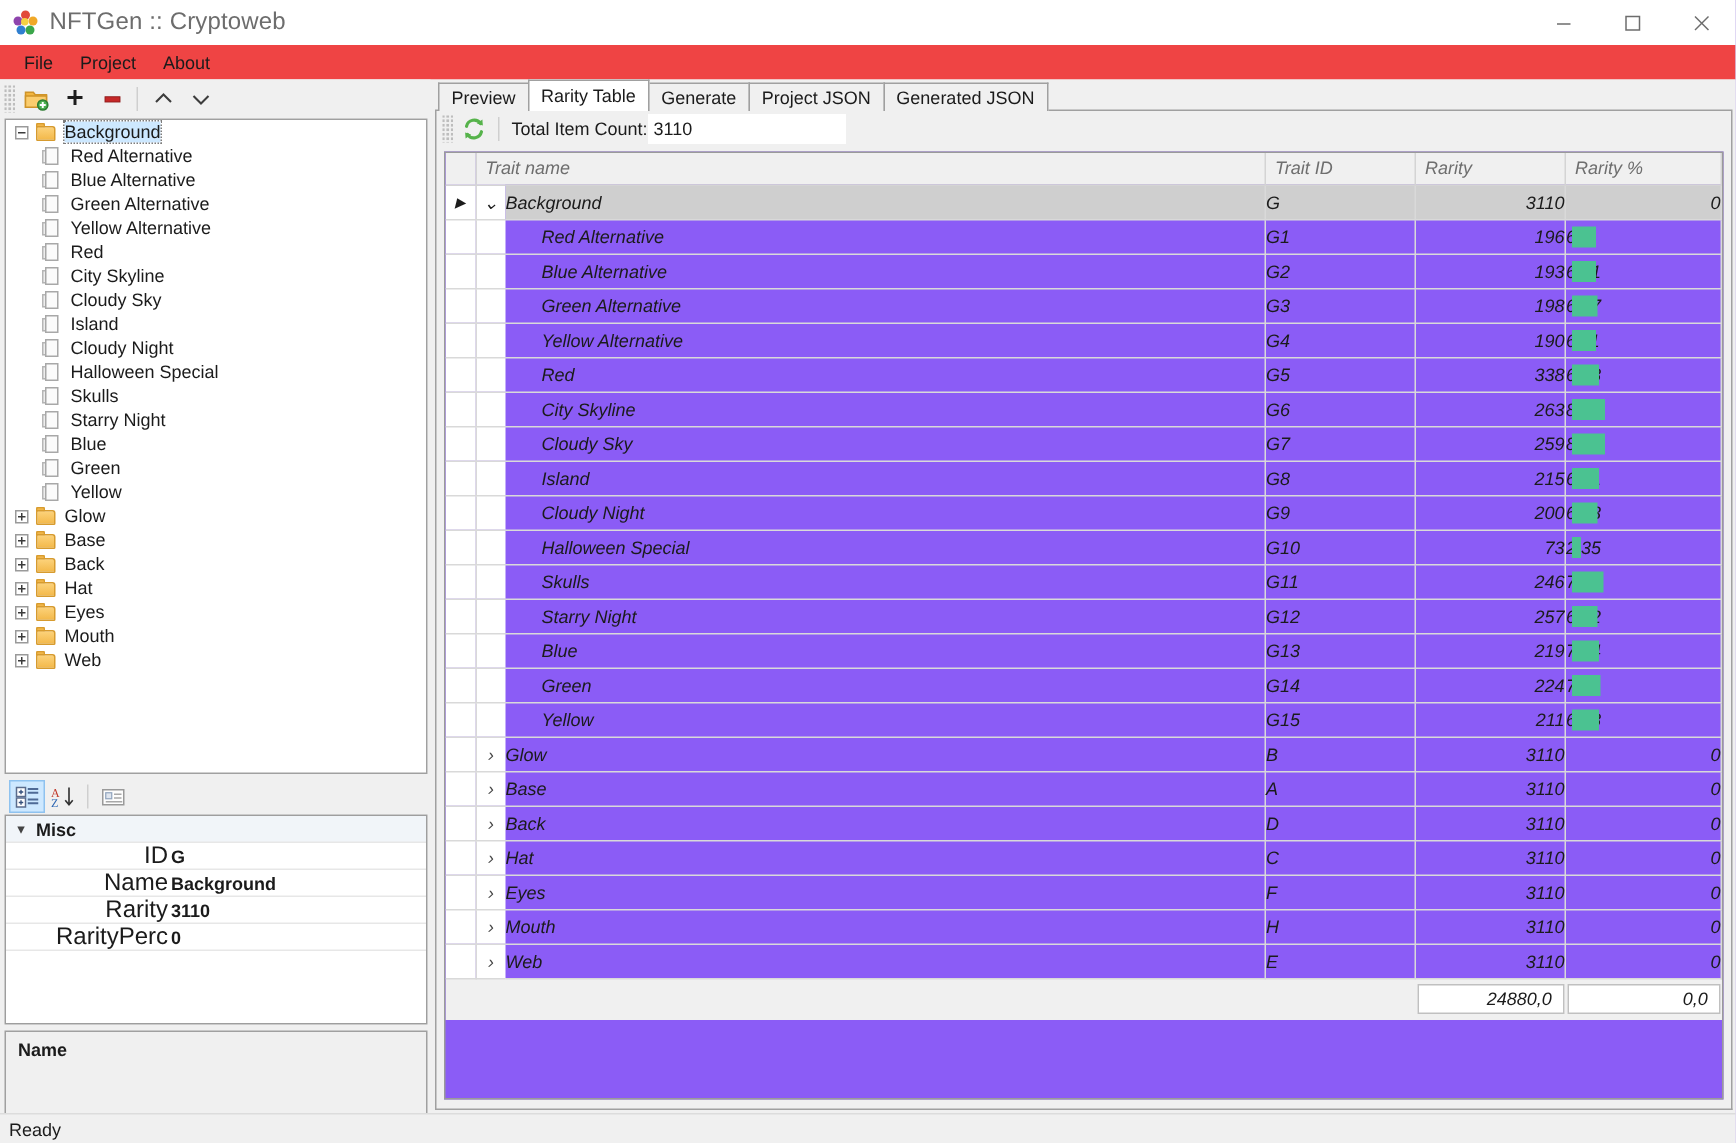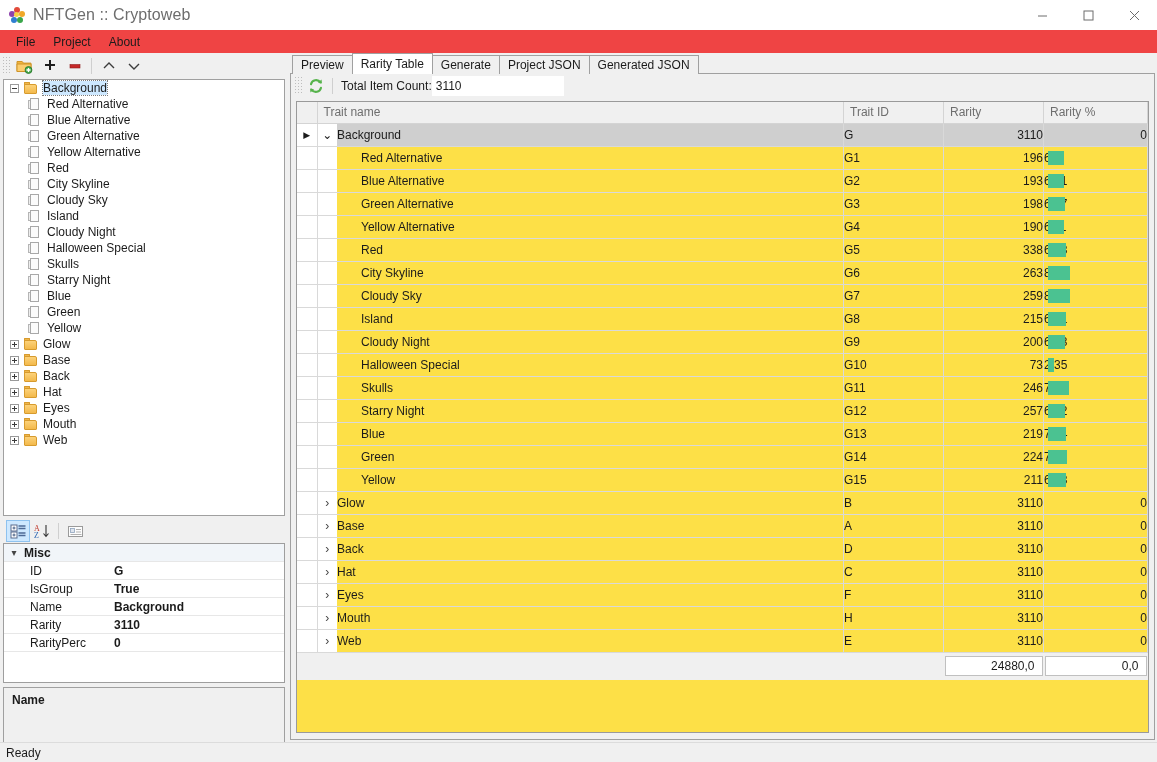--- a/index.html
+++ b/index.html
@@ -98,22 +98,22 @@
   .pgbtn.active { background: #cde8ff; border: 1px solid #8ec2ef; }
 
   #propgrid {
     position: absolute; left: 3px; right: 2px; top: 490px; height: 140px;
     background: #fff; border: 1px solid #9e9e9e; overflow: hidden;
   }
   .pgrow { display: flex; height: 18px; align-items: center; border-bottom: 1px solid #e7e7e7; }
   .pgrow.cat { background: #f1f5f9; }
   .pgchev { width: 20px; text-align: center; color: #444; font-size: 10px; flex: none; }
   .pgcat-name { font-weight: bold; font-size: 12px; }
-  .pgname { width: 108px; padding-left: 26px; font-size: 12px; flex: none;
-            overflow: hidden; white-space: nowrap; }
+  .pgname { width: 108px; padding-left: 26px; font-size: 16px; flex: none;
+            overflow: hidden; white-space: nowrap; text-align: right; }
   .pgval { font-weight: bold; font-size: 12px; white-space: nowrap; overflow: hidden;
            padding-left: 2px; flex: 1; }
 
   #descbox {
     position: absolute; left: 3px; right: 2px; top: 634px; height: 56px;
     background: #f0f0f0; border: 1px solid #a0a0a0; padding: 5px 8px;
   }
   #descbox .dtitle { font-weight: bold; font-size: 12px; }
 
   
@@ -138,21 +138,21 @@
   #grid-toolbar { height: 24px; display: flex; align-items: center; padding-left: 4px; }
   #refresh-btn { width: 24px; height: 22px; display: flex; align-items: center; justify-content: center; }
   .tb-label { font-size: 12px; margin-left: 4px; }
   .tb-value {
     background: #fff; height: 20px; line-height: 20px; padding: 0 6px 0 4px;
     font-size: 12px; min-width: 132px;
   }
 
   #gridwrap {
     position: absolute; left: 5px; right: 5px; top: 27px; bottom: 6px;
-    background: #fde047; border: 1px solid #9a9a9a; overflow: hidden;
+    background: #8b5cf6; border: 1px solid #9a9a9a; overflow: hidden; font-style: italic;
   }
   table.dg { border-collapse: collapse; width: 100%; table-layout: fixed; font-size: 12px; }
   table.dg td, table.dg th { padding: 0; }
   .colsel { width: 20px; }
   .colexp { width: 20px; }
   .colid  { width: 100px; }
   .colrar { width: 100px; }
   .colpct { width: 104px; }
 
   thead th {
@@ -474,24 +474,20 @@
 
     <div id="propgrid">
       <div class="pgrow cat">
         <div class="pgchev">▾</div>
         <div class="pgcat-name">Misc</div>
       </div>
       <div id="pg-rows">
           <div class="pgrow">
             <div class="pgname">ID</div>
             <div class="pgval">G</div>
-          </div>
-          <div class="pgrow">
-            <div class="pgname">IsGroup</div>
-            <div class="pgval">True</div>
           </div>
           <div class="pgrow">
             <div class="pgname">Name</div>
             <div class="pgval">Background</div>
           </div>
           <div class="pgrow">
             <div class="pgname">Rarity</div>
             <div class="pgval">3110</div>
           </div>
           <div class="pgrow">

